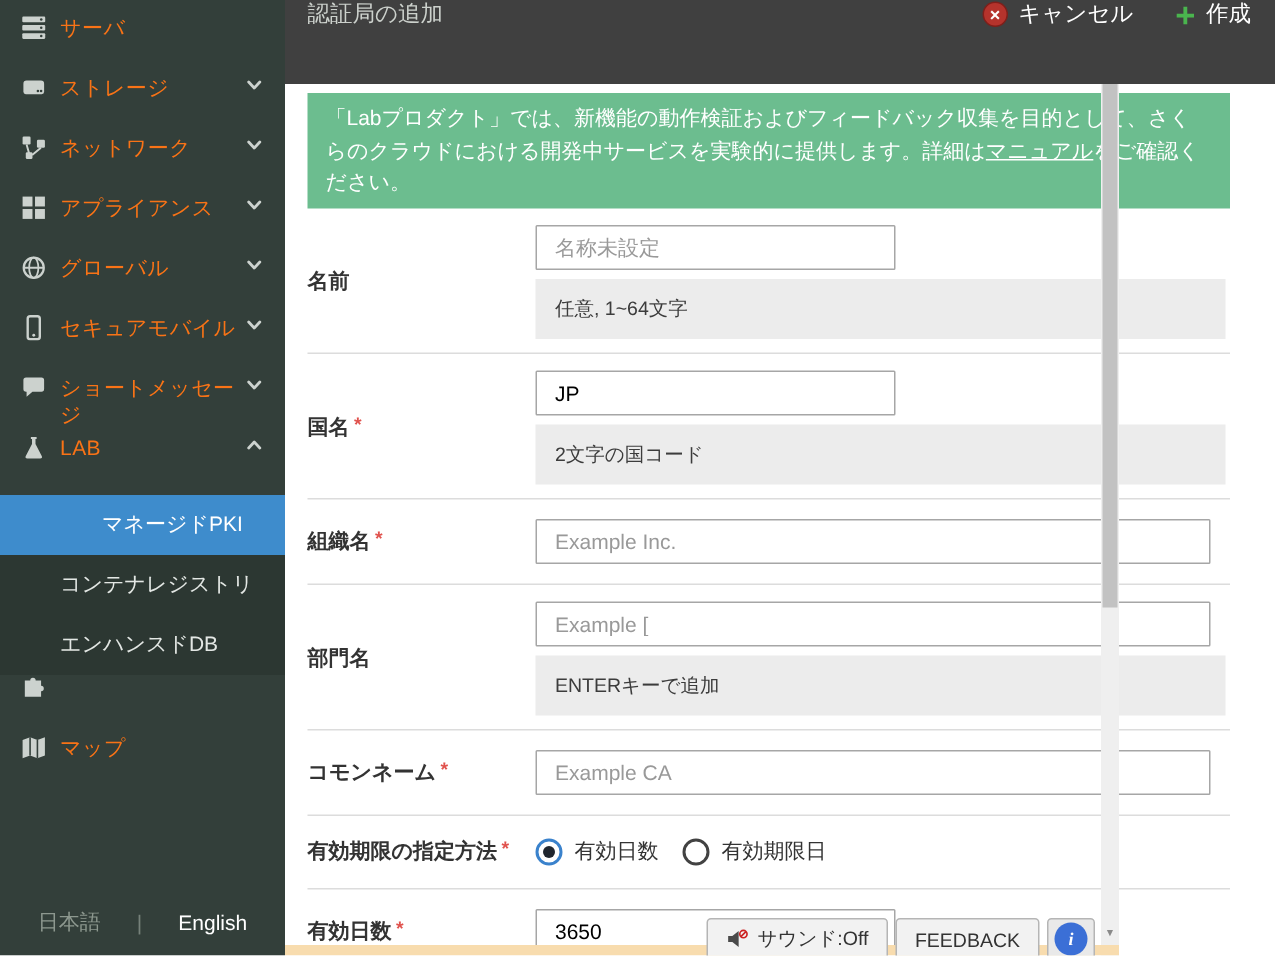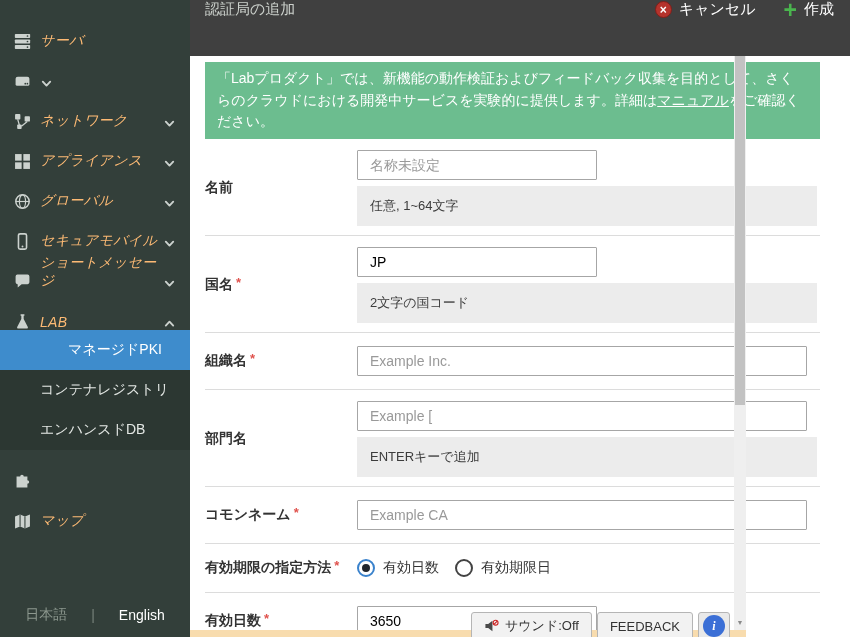--- a/index.html
+++ b/index.html
@@ -4,21 +4,21 @@
 <style>
   html,body{margin:0;padding:0;}
   body{
     position:relative;width:850px;height:637px;overflow:hidden;
     font-family:"Liberation Sans","DejaVu Sans",sans-serif;
     background:#fff;-webkit-font-smoothing:antialiased;
   }
   
   .sidebar{position:absolute;left:0;top:0;width:190px;height:637px;background:#333f3a;z-index:4;}
   .nav{padding-top:10px;}
-  .nav-item{height:40px;display:flex;align-items:flex-end;padding:0 14px 0 14px;color:#fdba74;font-size:14px;cursor:pointer;font-style:italic;}
+  .nav-item{height:40px;display:flex;align-items:flex-start;padding:0 14px 0 14px;color:#f97316;font-size:14px;cursor:pointer;}
   .nav-icon{width:17px;height:17px;margin-right:9px;display:inline-flex;align-items:center;justify-content:center;flex:none;}
   .nav-label{flex:1;letter-spacing:.3px;}
   .chev{display:inline-flex;flex:none;}
   .submenu{background:#2c3732;}
   .submenu-item{height:40px;display:flex;align-items:center;padding-left:40px;color:#e3e7e4;font-size:14px;cursor:pointer;}
   .submenu-item.selected{background:#3e8ccc;color:#fff;justify-content:center;}
   .lang{position:absolute;bottom:13px;left:0;width:100%;display:flex;justify-content:center;gap:24px;font-size:14px;align-items:center;}
   .lang .jp{color:#8d988f;cursor:pointer;}
   .lang .sep{color:#76817a;}
   .lang .en{color:#fff;cursor:pointer;}
@@ -88,20 +88,21 @@
         <span class="nav-label">サーバ</span>
       </div>
       <div class="nav-item">
         <span class="nav-icon">
           <svg width="17" height="17" viewBox="0 0 16 16">
             <path d="M3.5 3.5 h9 q2 0 2 2 v5 q0 1.5-1.5 1.5 h-10 q-1.5 0-1.5-1.5 v-5 q0-2 2-2 z" fill="#ccd2ce"></path>
             <circle cx="10.6" cy="10" r="0.8" fill="#333f3a"></circle>
             <circle cx="12.6" cy="10" r="0.8" fill="#333f3a"></circle>
           </svg>
         </span>
+        <span class="nav-label">ストレージ</span>
         <span class="chev">
           <svg width="13" height="13" viewBox="0 0 14 14">
             <path d="M3 5 L7 9.3 L11 5" fill="none" stroke="#ccd2ce" stroke-width="2" stroke-linecap="round" stroke-linejoin="round"></path>
           </svg>
         </span>
       </div>
       <div class="nav-item">
         <span class="nav-icon">
           <svg width="17" height="17" viewBox="0 0 16 16">
             <path d="M3.5 6 L5.2 12 M12.5 8 L7 12.5" stroke="#ccd2ce" stroke-width="1.2" fill="none"></path>

